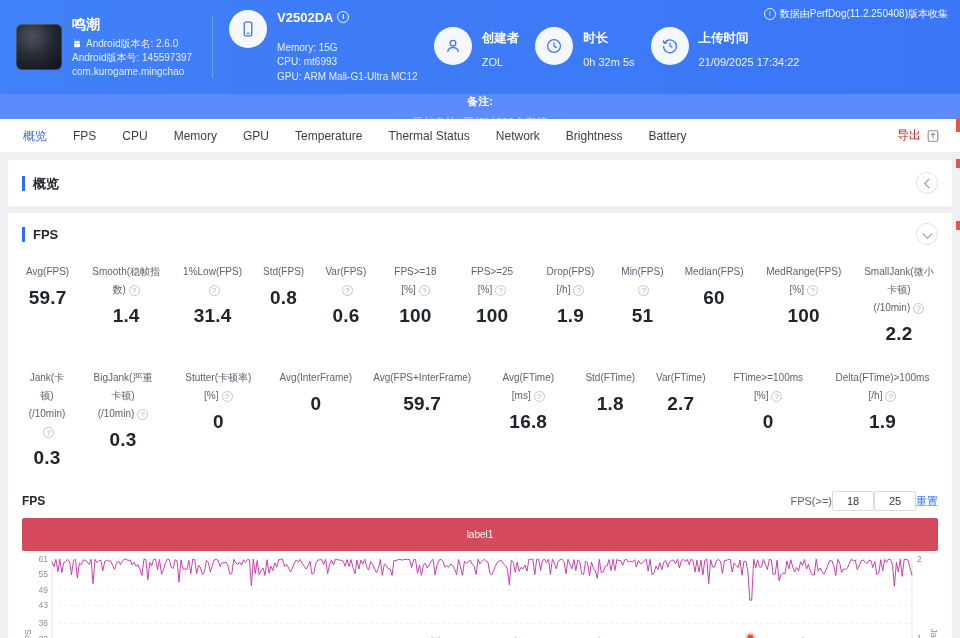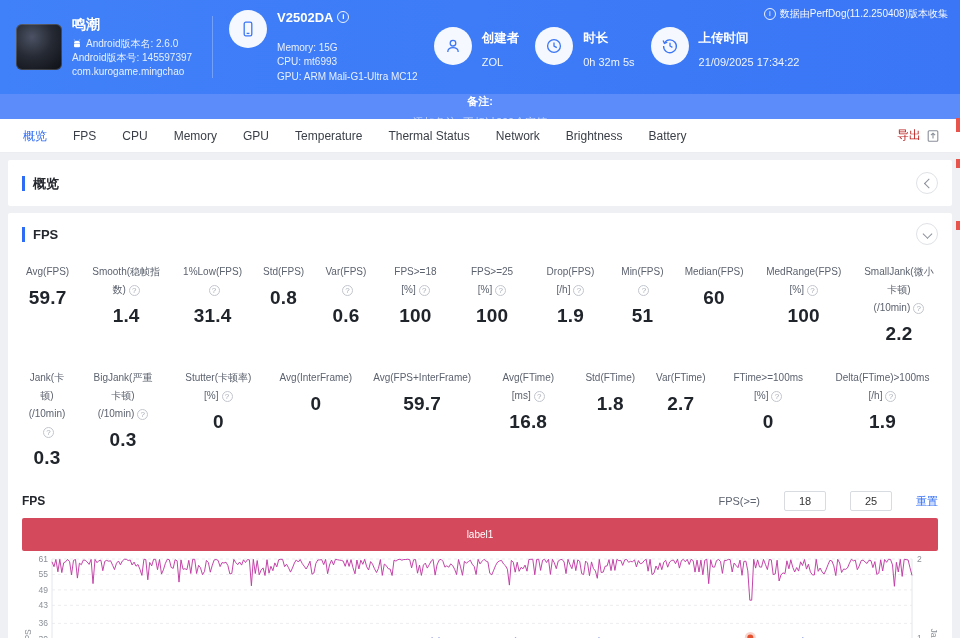--- a/index.html
+++ b/index.html
@@ -60,21 +60,21 @@
   
   .metrics-row { display:flex; justify-content:space-between; margin:0 4px 22px;gap:21px; }
   .metric { text-align:center; }
   .metric-label { font-size:10px; color:#5c626e; white-space:pre-line; line-height:13px; }
   .metric-value { font-size:19px; font-weight:600; color:#20242b; margin-top:8px; letter-spacing:.2px; }
   .help-icon { display:inline-block; width:11px; height:11px; border:1px solid #c2c6cd; border-radius:50%;
     color:#a6abb4; font-size:8px; line-height:9px; text-align:center; margin-left:3px; cursor:pointer; }
   
   .chart-header { display:flex; align-items:center; margin-bottom:7px; }
   .chart-title { font-size:12px; font-weight:bold; color:#23262c; }
-  .chart-controls { margin-left:auto; display:flex; align-items:center; gap:24px; font-size:11px; color:#5c626e; }
+  .chart-controls { margin-left:auto; display:flex; align-items:center; gap:0; font-size:11px; color:#5c626e; }
   .thresh-input { width:42px; height:20px; border:1px solid #d8dbe0; border-radius:2px;
     text-align:center; font-size:11px; color:#333; outline:none; }
   .reset-link { color:#2f6cf6; cursor:pointer; }
   .banner { height:33px; border-radius:2px; color:#fff; font-size:10px;
     display:flex; align-items:center; justify-content:center; margin-bottom:3px; }
   .edge-marker { position:absolute; right:0; width:4px; background:#e8544c; z-index:40; }
   svg text { font-family: "Liberation Sans","DejaVu Sans",sans-serif; }
 </style>
 </head>
 <body>

